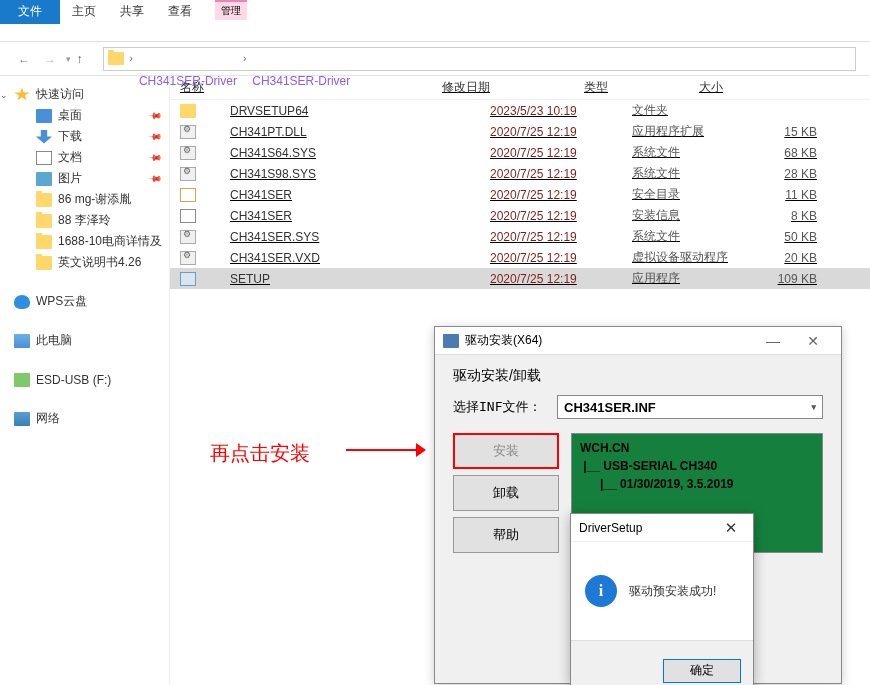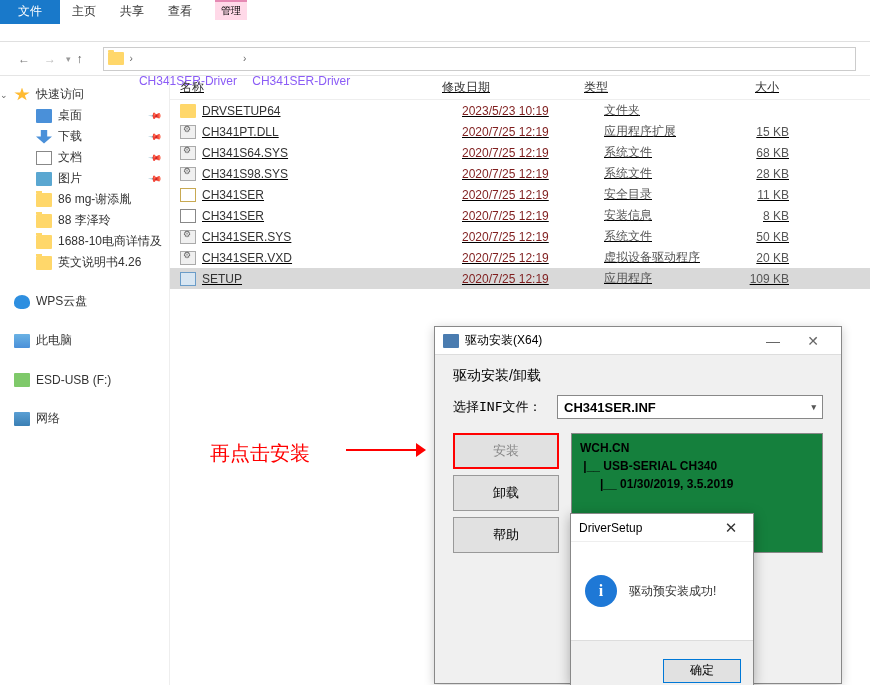--- a/index.html
+++ b/index.html
@@ -48,32 +48,32 @@
     .ico-net { background: linear-gradient(#5a9fd4,#3a7fb4); border-radius: 1px; }
     .pin-icon { font-size: 9px; color: #7a7a7a; margin-left: auto; margin-right: 8px; transform: rotate(45deg); }
     .chevron-small { font-size: 9px; color: #666; width: 10px; margin-left: -14px; margin-right: 4px; }
     
     
     .content { flex: 1; position: relative; text-decoration: underline; }
     .col-headers { display: flex; height: 24px; align-items: center; border-bottom: 1px solid #eee; padding-left: 10px; color: #333; font-size: 12px; }
     .col-name { width: 262px; }
     .col-date { width: 142px; }
     .col-type { width: 115px; }
-    .col-size { width: 80px; text-align: right; }
+    .col-size { width: 80px; text-align: left; }
     .file-list { }
     .file-row { display: flex; height: 21px; align-items: center; padding-left: 10px; color: #333; }
     .file-row.selected { background: #d9d9d9; }
     .file-icon { width: 16px; height: 14px; margin-right: 6px; }
     .ico-file-folder { background: #ffd76a; border-radius: 1px; }
     .ico-file-sys { background: #f0f0f0; border: 1px solid #aaa; position: relative; }
     .ico-file-sys::after { content:'⚙'; position:absolute; font-size:9px; top:-2px; left:2px; color:#666; }
     .ico-file-cert { background: #fff; border: 1px solid #c8a952; }
     .ico-file-inf { background: #fff; border: 1px solid #888; }
     .ico-file-exe { background: #d8e6f2; border: 1px solid #6a9cc8; }
-    .cell-name { width: 260px; }
+    .cell-name { width: 260px; margin-left: 28px; }
     .cell-date { width: 142px; color: #7f1d1d; }
     .cell-type { width: 115px; color: #555; }
     .cell-size { width: 70px; text-align: right; color: #555; }
     
     
     .annotation { position: absolute; left: 210px; top: 440px; color: #ff0000; font-size: 20px; font-family: SimSun, serif; }
     .arrow-red { position: absolute; left: 346px; top: 441px; width: 80px; height: 20px; }
     .arrow-red-line { position: absolute; left: 0; top: 8px; width: 72px; height: 2px; background: #ff0000; }
     .arrow-red-head { position: absolute; right: 0; top: 2px; width: 0; height: 0; border-left: 10px solid #ff0000; border-top: 7px solid transparent; border-bottom: 7px solid transparent; }
     

